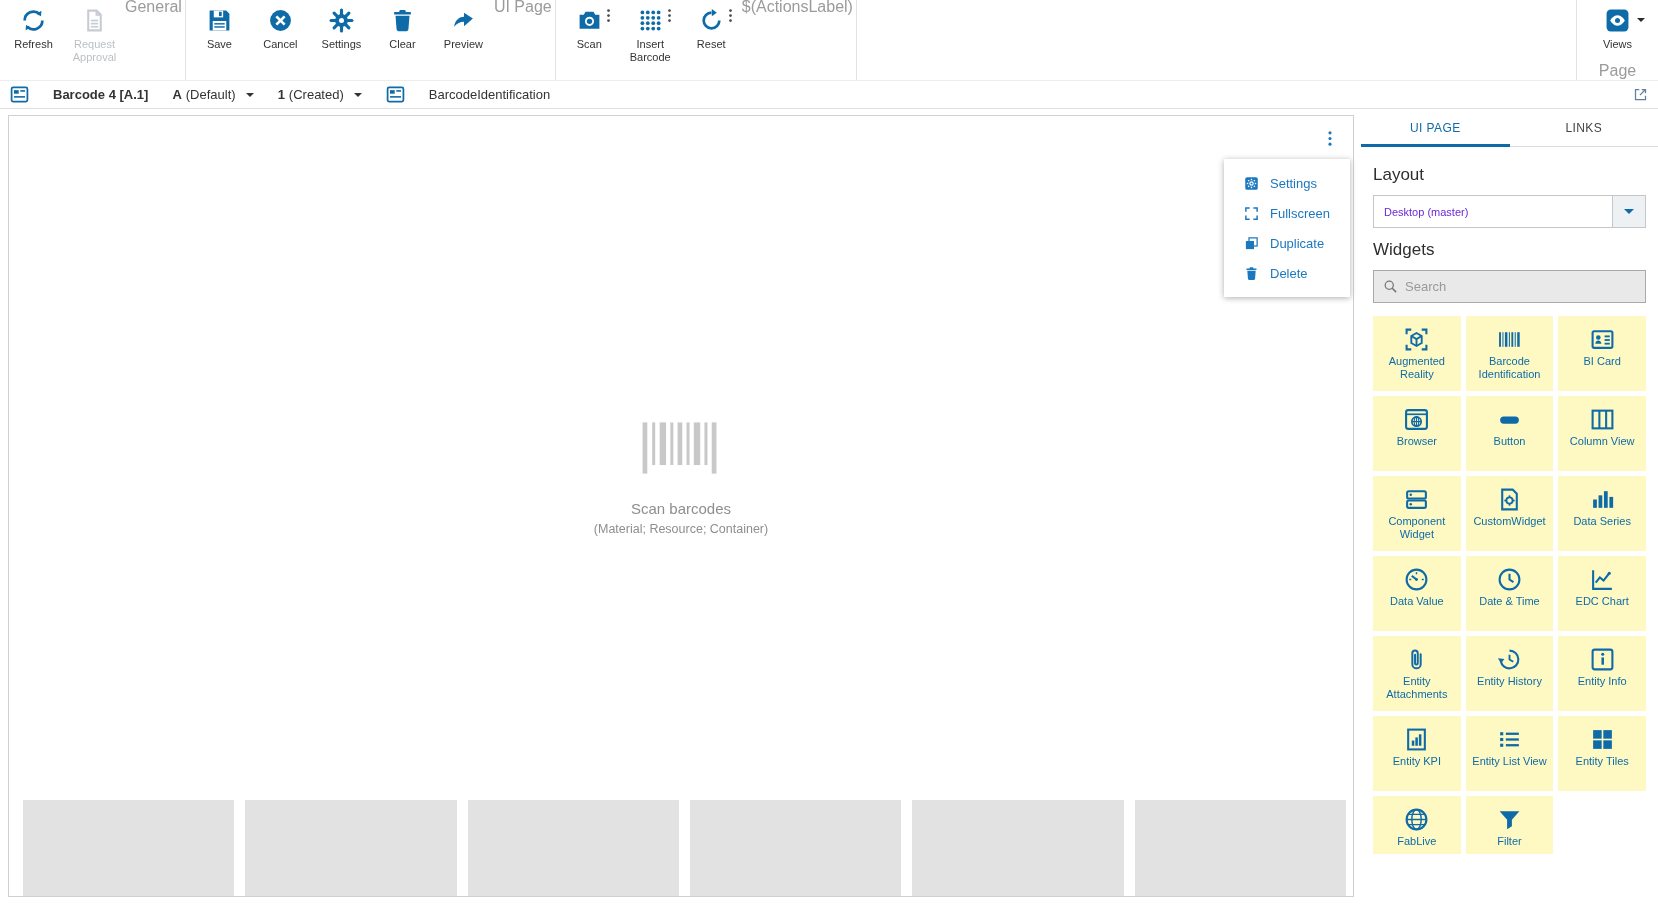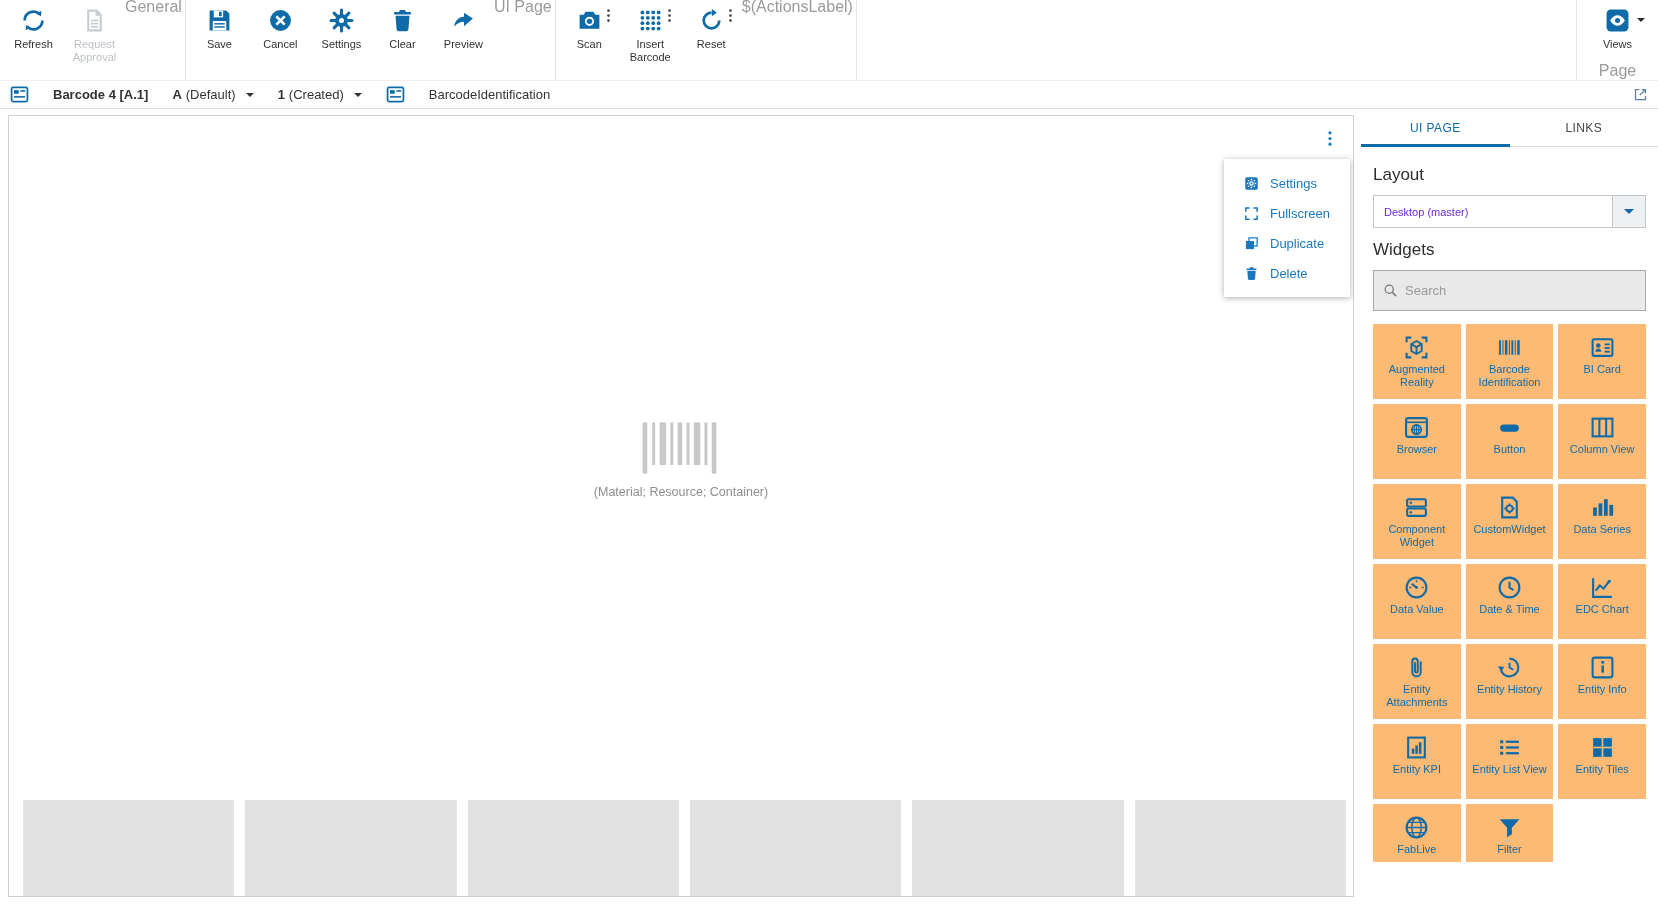--- a/index.html
+++ b/index.html
@@ -60,27 +60,27 @@
   .tabs { display:flex; height:38px; border-bottom:1px solid #ddd; }
   .tab { flex:1; position:relative; display:flex; align-items:center; justify-content:center; font-size:12px; letter-spacing:.4px; color:#444; cursor:pointer; }
   .tab.active { color:var(--blue); }
   .tab.active::after { content:""; position:absolute; left:0; right:0; bottom:-1px; height:3px; background:var(--blue); }
   .panel-body { padding:6px 12px 0; }
   .heading { font-size:17px; color:#2f2f2f; margin:12px 0 10px; }
   .select { height:33px; border:1px solid #c6c6c6; display:flex; align-items:stretch; background:#fff; cursor:pointer; }
   .select-value { flex:1; display:flex; align-items:center; padding-left:10px; font-size:11px; color:#6d28d9; }
   .select-btn { width:33px; border-left:1px solid #c6c6c6; background:#eef1f4; display:flex; align-items:center; justify-content:center; }
   .caret-blue { width:0; height:0; border:5px solid transparent; border-top-color:var(--blue); margin-top:5px; }
-  .search { height:41px; background:#e9e9e9; border:1px solid #a9a9a9; display:flex; align-items:center; padding:0 9px; gap:7px; }
+  .search { height:33px; background:#e9e9e9; border:1px solid #a9a9a9; display:flex; align-items:center; padding:0 9px; gap:7px; }
   .search .ic { width:15px; height:15px; color:#757575; }
   .search input { flex:1; border:none; background:transparent; outline:none; font-size:13px; color:#333; font-family:inherit; }
   .search input::placeholder { color:#9a9a9a; }
   .widgets-clip { margin-top:13px; height:538px; overflow:hidden; }
   .widgets-grid { display:grid; grid-template-columns:repeat(3,1fr); gap:5px; }
-  .tile { background:#fdba74; height:75px; display:flex; flex-direction:column; align-items:center; padding-top:11px; cursor:pointer; }
+  .tile { background:#fef9c3; height:75px; display:flex; flex-direction:column; align-items:center; padding-top:11px; cursor:pointer; }
   .tile-ico .ic { width:25px; height:25px; color:var(--blue); }
   .tile-label { margin-top:3px; font-size:11px; line-height:1.18; color:var(--blue); text-align:center; word-break:break-word; padding:0 3px; }
 </style>
 </head>
 <body>
 
 <svg width="0" height="0" style="position:absolute">
 <defs>
   <symbol id="i-refresh" viewBox="0 0 24 24">
     <path d="M20.5 12a8.5 8.5 0 0 1-14.6 5.9" fill="none" stroke="currentColor" stroke-width="2.6"></path>
@@ -571,20 +571,21 @@
           </svg>
         </span>
         <span>Delete</span>
       </div>
     </div>
 
   <div class="canvas-center">
     <svg class="bc-big ic">
         <use href="#i-barcode-big"></use>
       </svg>
+    <div class="ph-title">Scan barcodes</div>
     <div class="ph-sub">(Material; Resource; Container)</div>
   </div>
 
   <div id="bottom-row" class="bottom-row">
       <div class="ph-box"></div>
       <div class="ph-box"></div>
       <div class="ph-box"></div>
       <div class="ph-box"></div>
       <div class="ph-box"></div>
       <div class="ph-box"></div>

